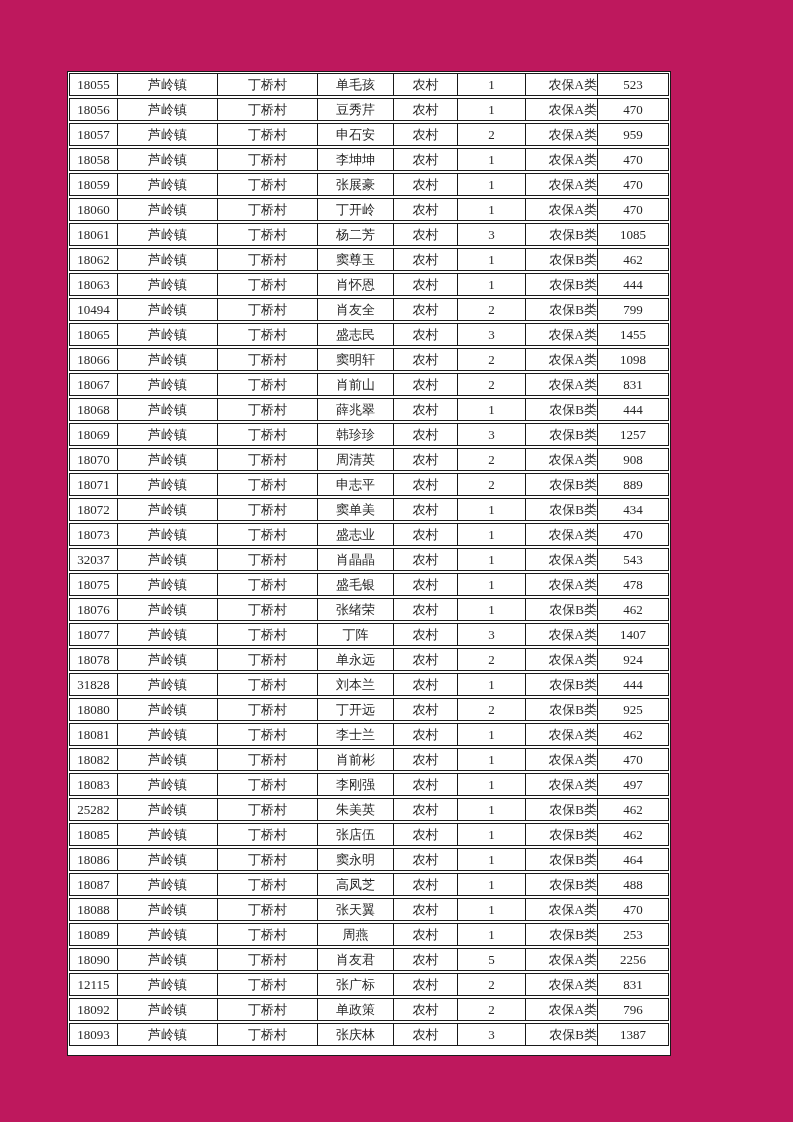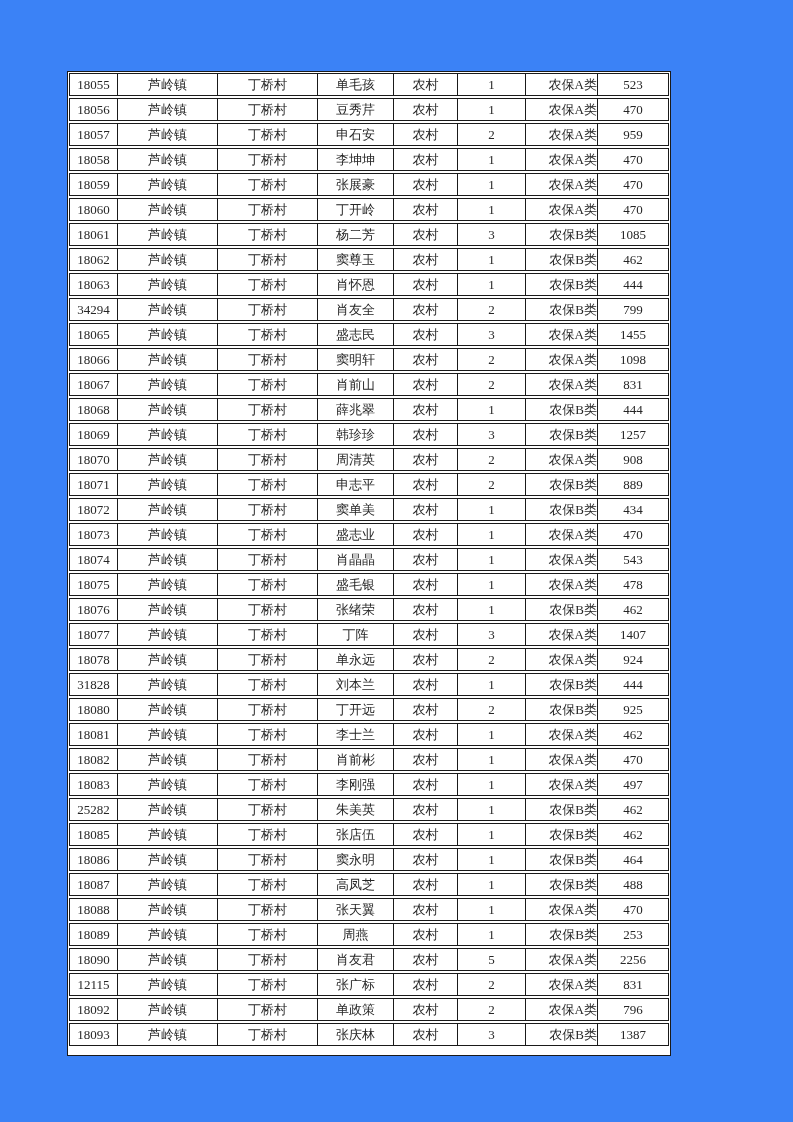--- a/index.html
+++ b/index.html
@@ -7,21 +7,21 @@
     width: 793px;
     height: 1122px;
     background: #ffffff;
     position: relative;
     font-family: "Liberation Serif", "DejaVu Serif", serif;
     color: #262626;
   }
   .page {
     position: absolute;
     inset: 0;
-    background: #3b82f6;
+    background: #be185d;
     text-decoration: underline;
   }
   .table {
     position: absolute;
     left: 67px;
     top: 71px;
     width: 604px;
     box-sizing: border-box;
     border: 1px solid #1a1a1a;
     padding: 1px;
@@ -143,21 +143,21 @@
         <div class="cell c0">18063</div>
         <div class="cell c1">芦岭镇</div>
         <div class="cell c2">丁桥村</div>
         <div class="cell c3">肖怀恩</div>
         <div class="cell c4">农村</div>
         <div class="cell c5">1</div>
         <div class="cell c6">农保B类</div>
         <div class="cell c7">444</div>
       </div>
       <div class="row">
-        <div class="cell c0">34294</div>
+        <div class="cell c0">10494</div>
         <div class="cell c1">芦岭镇</div>
         <div class="cell c2">丁桥村</div>
         <div class="cell c3">肖友全</div>
         <div class="cell c4">农村</div>
         <div class="cell c5">2</div>
         <div class="cell c6">农保B类</div>
         <div class="cell c7">799</div>
       </div>
       <div class="row">
         <div class="cell c0">18065</div>
@@ -243,21 +243,21 @@
         <div class="cell c0">18073</div>
         <div class="cell c1">芦岭镇</div>
         <div class="cell c2">丁桥村</div>
         <div class="cell c3">盛志业</div>
         <div class="cell c4">农村</div>
         <div class="cell c5">1</div>
         <div class="cell c6">农保A类</div>
         <div class="cell c7">470</div>
       </div>
       <div class="row">
-        <div class="cell c0">18074</div>
+        <div class="cell c0">32037</div>
         <div class="cell c1">芦岭镇</div>
         <div class="cell c2">丁桥村</div>
         <div class="cell c3">肖晶晶</div>
         <div class="cell c4">农村</div>
         <div class="cell c5">1</div>
         <div class="cell c6">农保A类</div>
         <div class="cell c7">543</div>
       </div>
       <div class="row">
         <div class="cell c0">18075</div>

